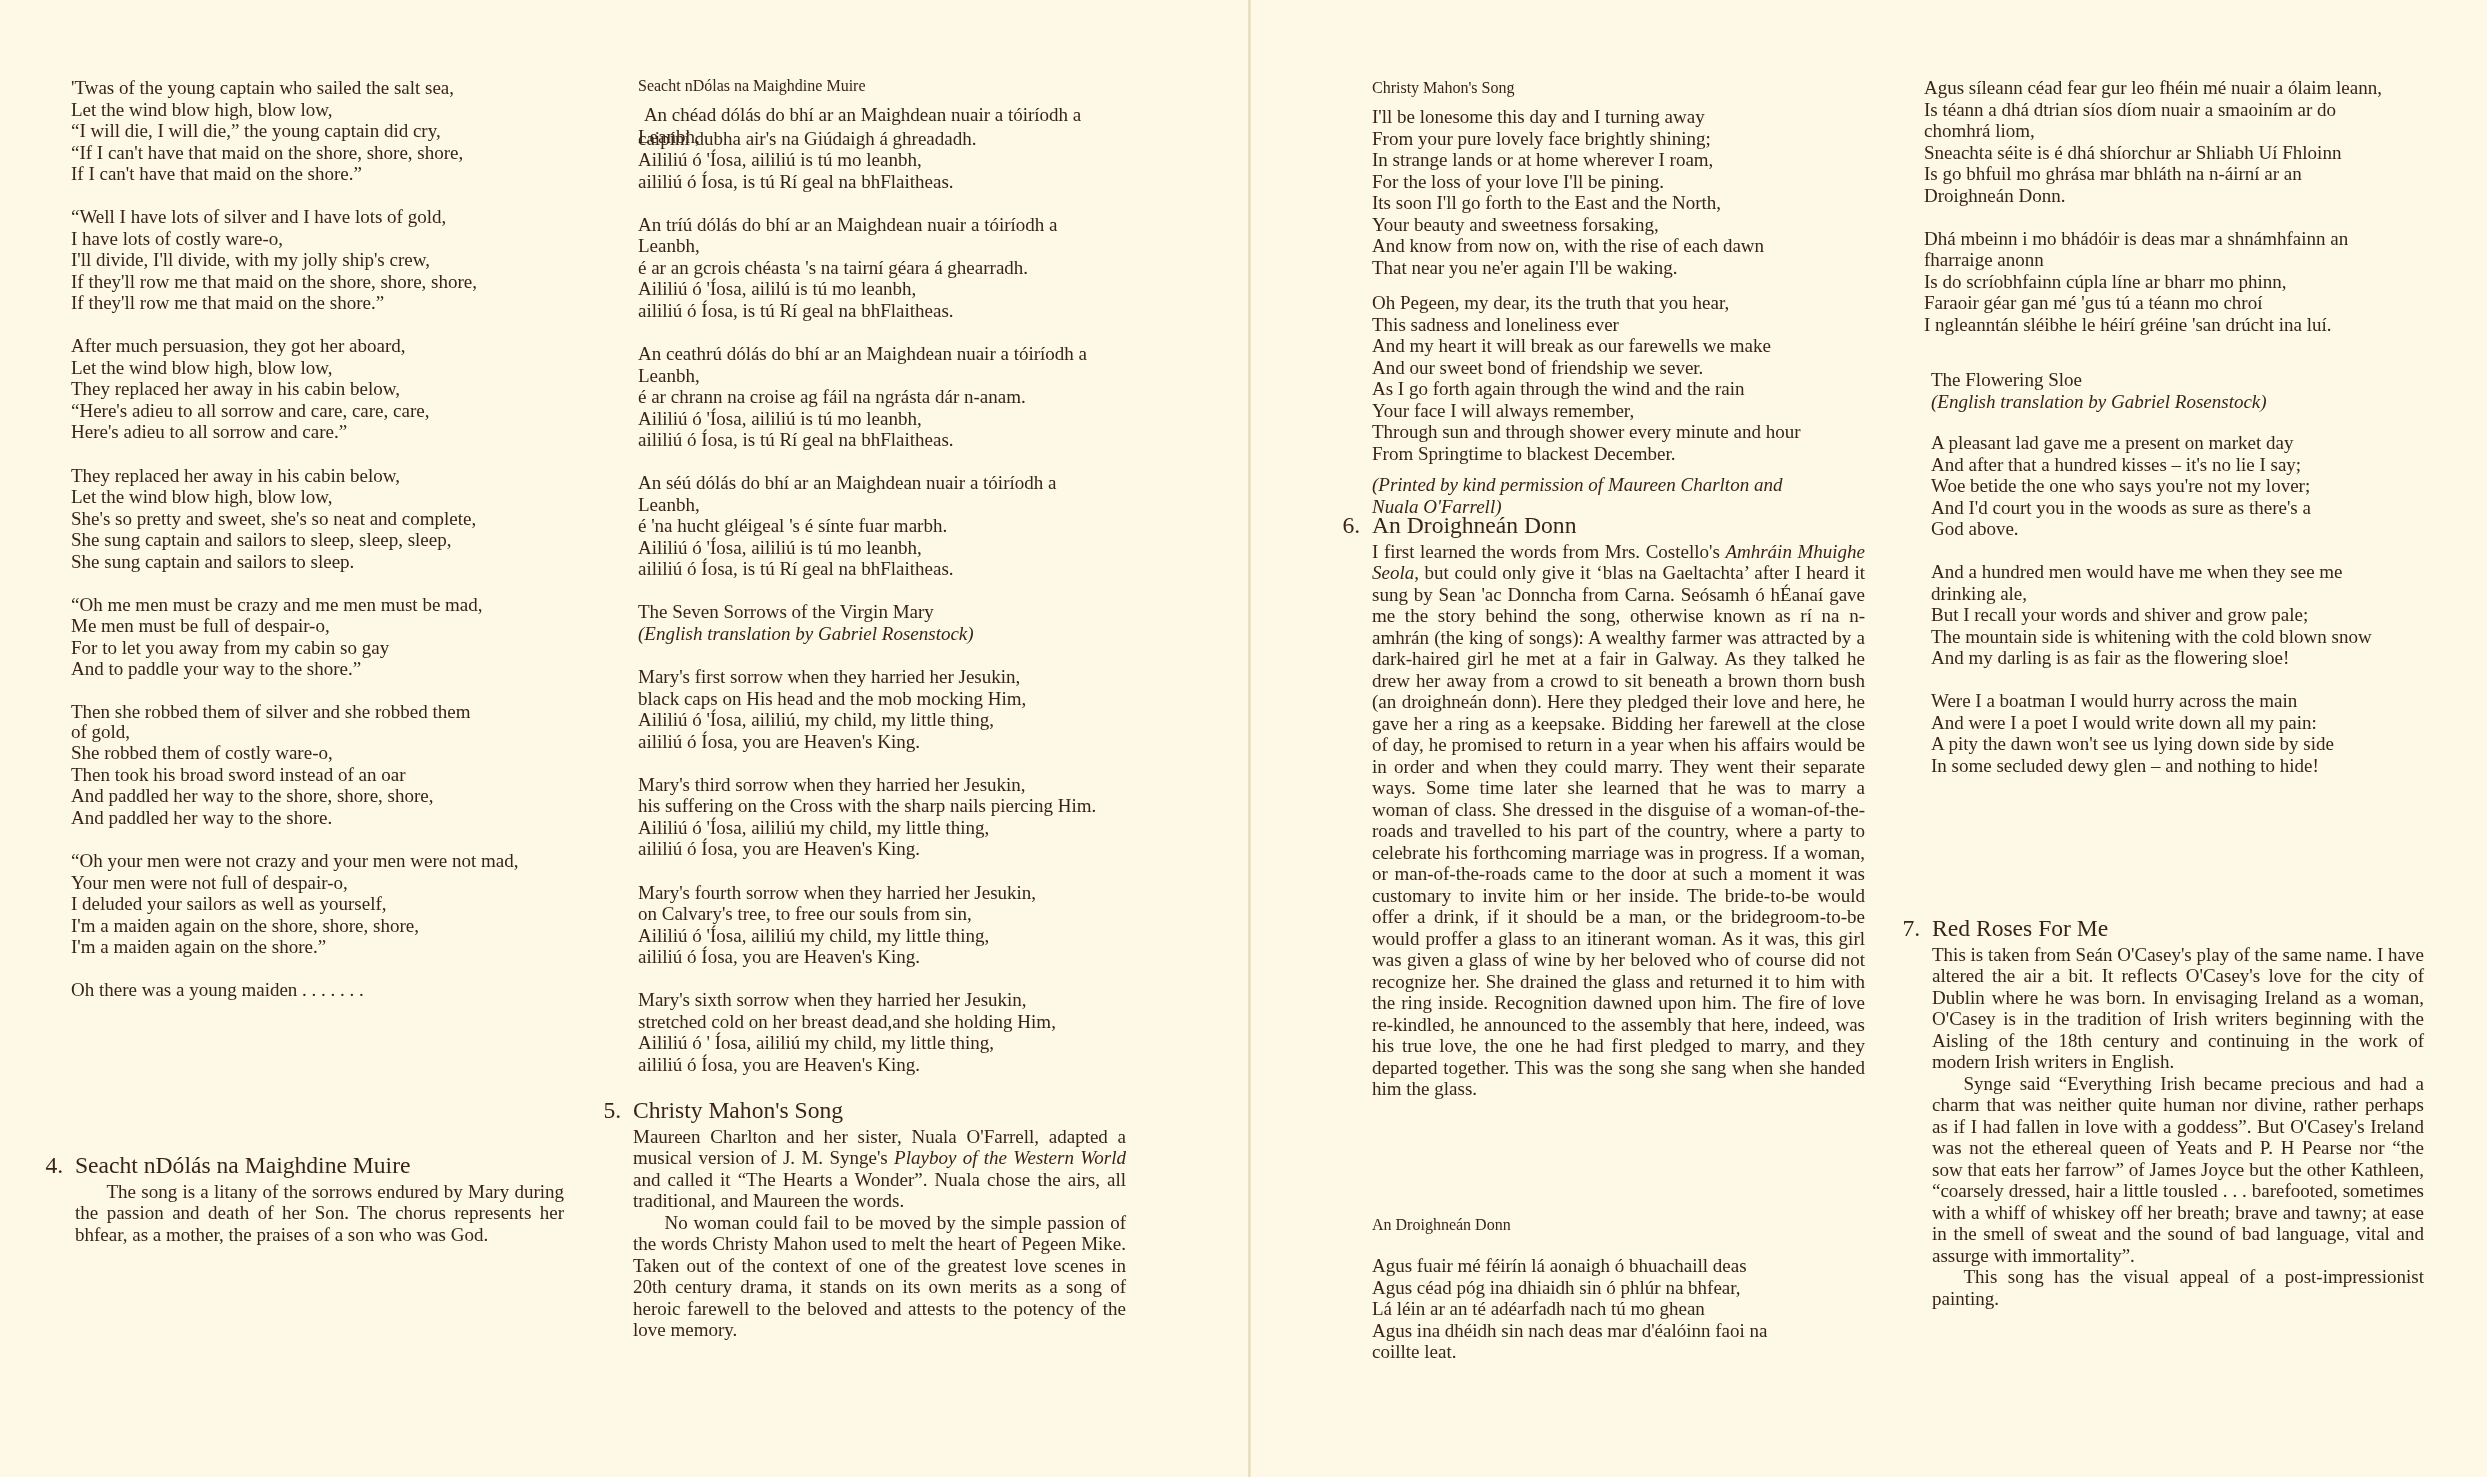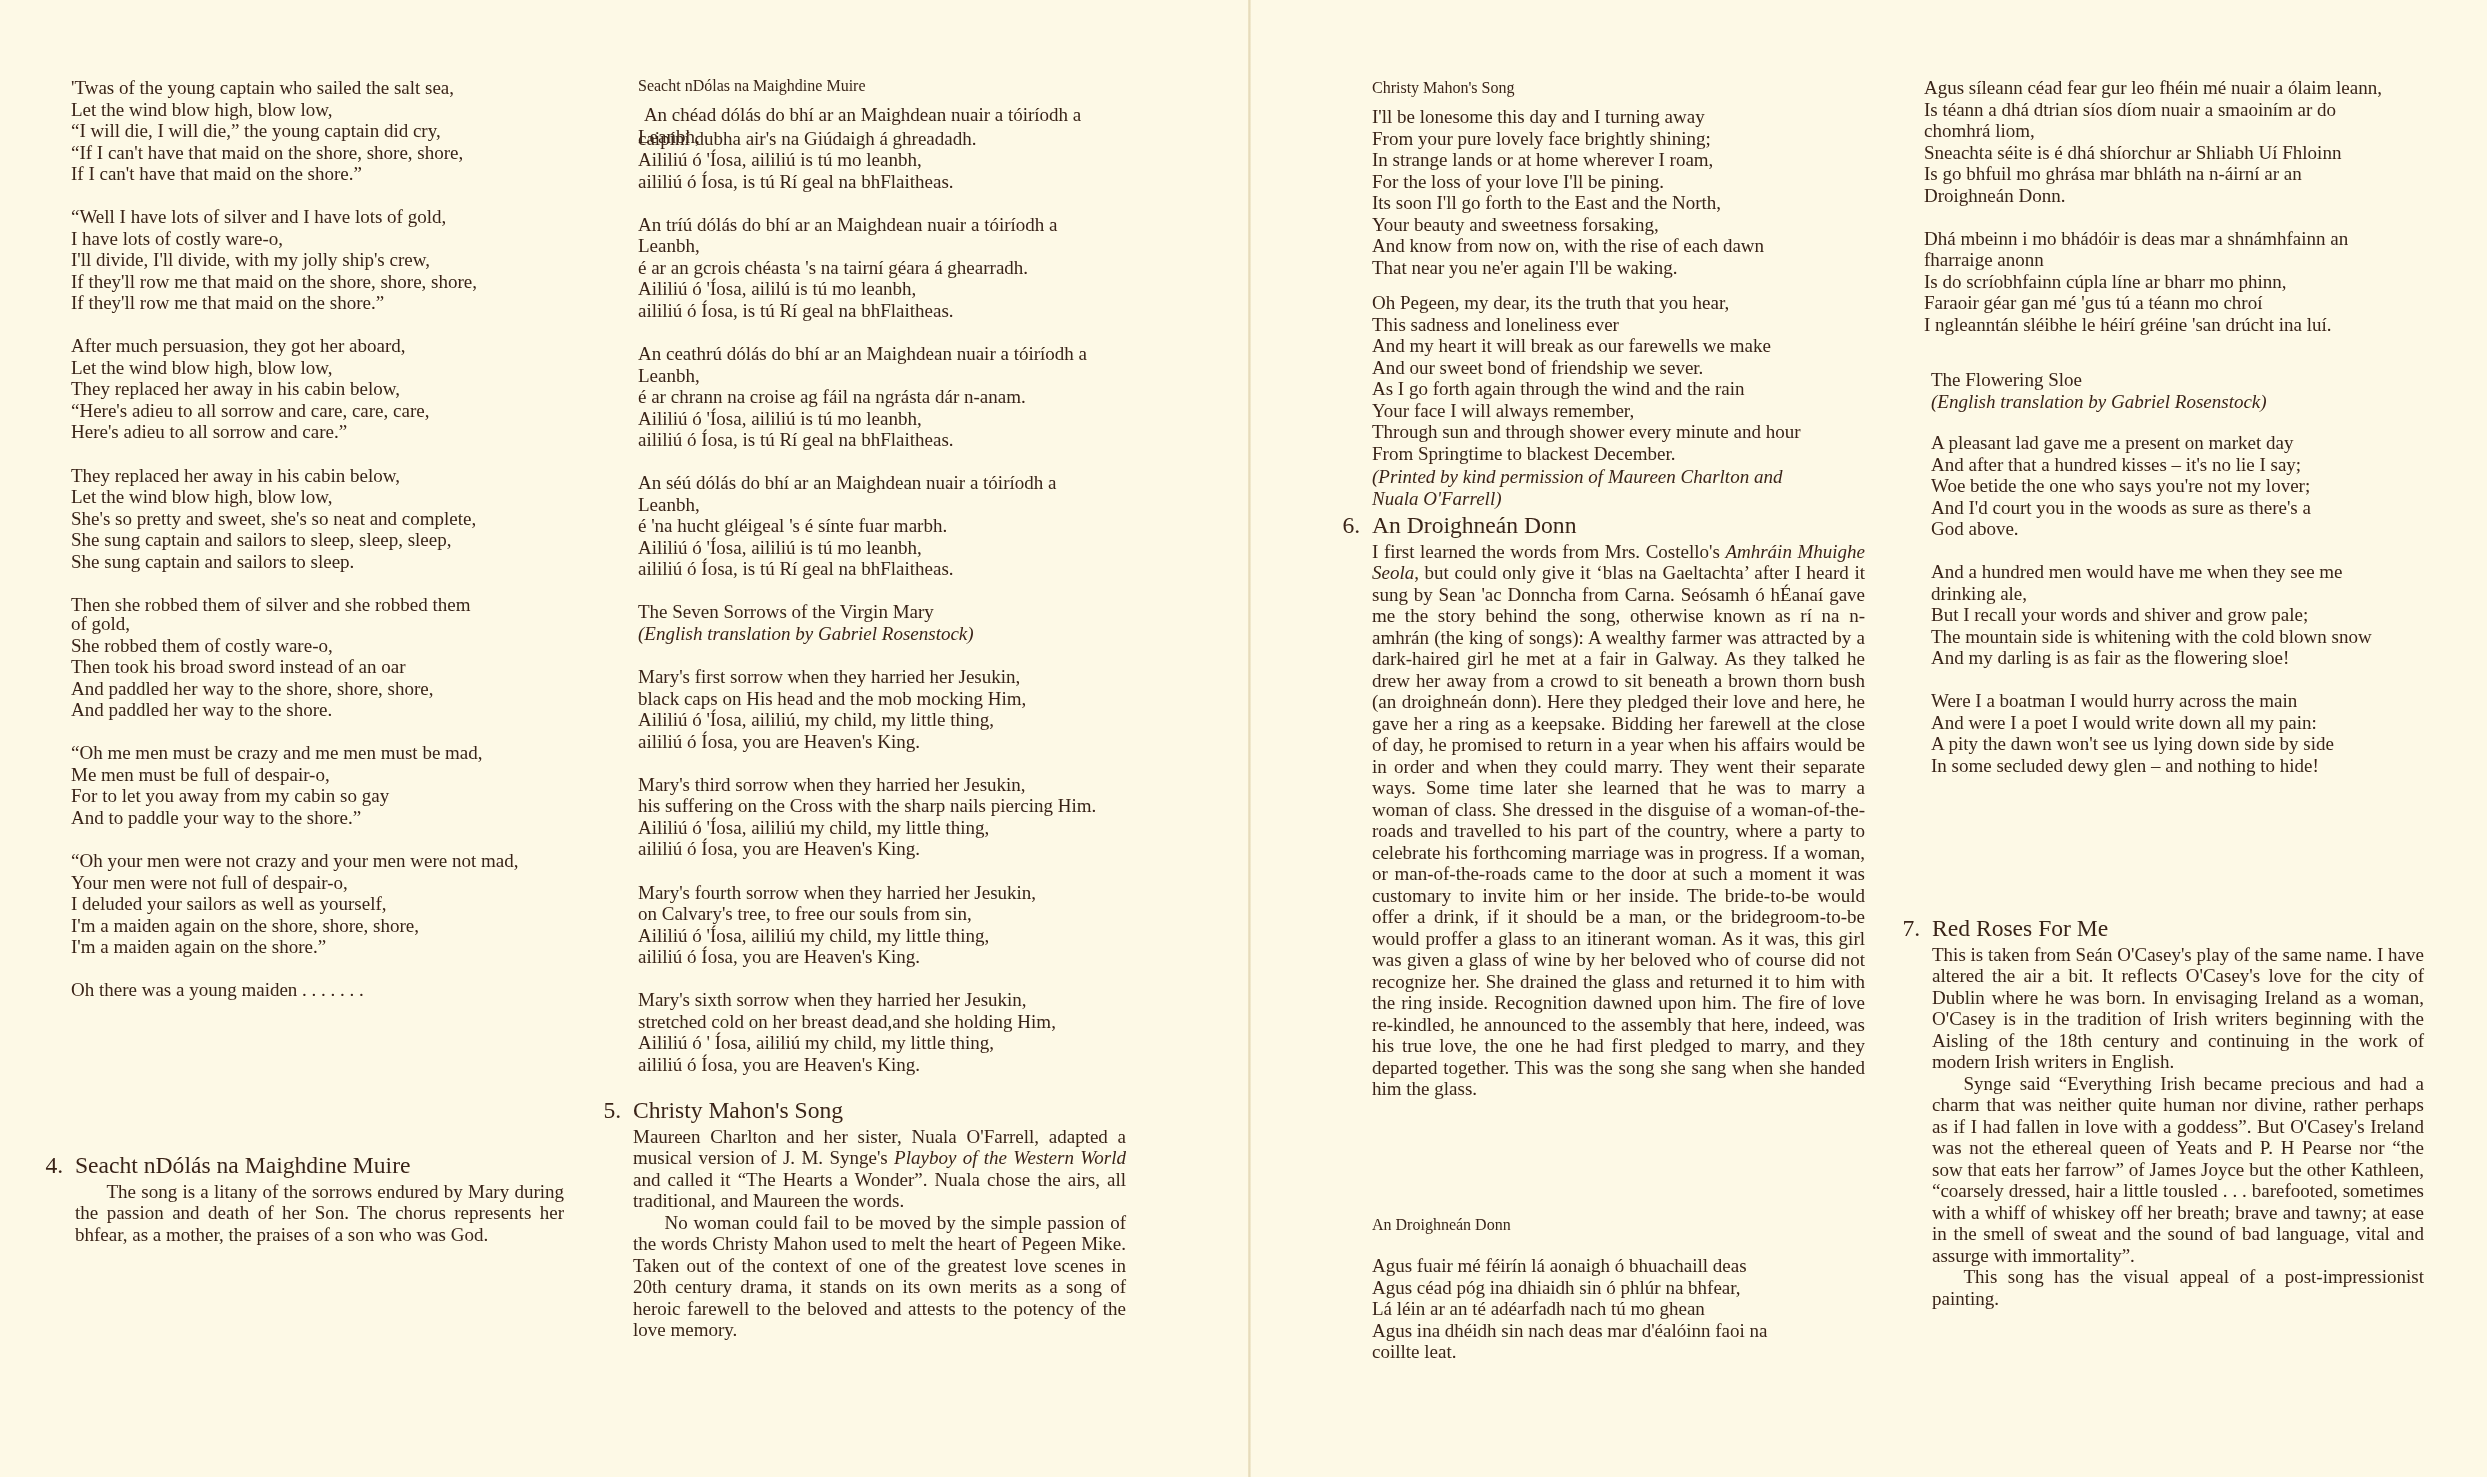--- a/index.html
+++ b/index.html
@@ -59,32 +59,32 @@
     <span class="line">Here's adieu to all sorrow and care.”</span>
   </div>
   <div class="stanza">
     <span class="line">They replaced her away in his cabin below,</span>
     <span class="line">Let the wind blow high, blow low,</span>
     <span class="line">She's so pretty and sweet, she's so neat and complete,</span>
     <span class="line">She sung captain and sailors to sleep, sleep, sleep,</span>
     <span class="line">She sung captain and sailors to sleep.</span>
   </div>
   <div class="stanza">
+    <span class="line">“Oh me men must be crazy and me men must be mad,</span>
+    <span class="line">Me men must be full of despair-o,</span>
+    <span class="line">For to let you away from my cabin so gay</span>
+    <span class="line">And to paddle your way to the shore.”</span>
+  </div>
+  <div class="stanza">
     <span class="line">Then she robbed them of silver and she robbed them</span>
     <span class="cont" style="margin-top:-2px;">of gold,</span>
     <span class="line">She robbed them of costly ware-o,</span>
     <span class="line">Then took his broad sword instead of an oar</span>
     <span class="line">And paddled her way to the shore, shore, shore,</span>
     <span class="line">And paddled her way to the shore.</span>
-  </div>
-  <div class="stanza">
-    <span class="line">“Oh me men must be crazy and me men must be mad,</span>
-    <span class="line">Me men must be full of despair-o,</span>
-    <span class="line">For to let you away from my cabin so gay</span>
-    <span class="line">And to paddle your way to the shore.”</span>
   </div>
   <div class="stanza">
     <span class="line">“Oh your men were not crazy and your men were not mad,</span>
     <span class="line">Your men were not full of despair-o,</span>
     <span class="line">I deluded your sailors as well as yourself,</span>
     <span class="line">I'm a maiden again on the shore, shore, shore,</span>
     <span class="line">I'm a maiden again on the shore.”</span>
   </div>
   <div class="stanza">
     <span class="line">Oh there was a young maiden . . . . . . .</span>
@@ -176,21 +176,21 @@
   <div class="stanza" style="margin-bottom:13.8px;">
     <span class="line">I'll be lonesome this day and I turning away</span>
     <span class="line">From your pure lovely face brightly shining;</span>
     <span class="line">In strange lands or at home wherever I roam,</span>
     <span class="line">For the loss of your love I'll be pining.</span>
     <span class="line">Its soon I'll go forth to the East and the North,</span>
     <span class="line">Your beauty and sweetness forsaking,</span>
     <span class="line">And know from now on, with the rise of each dawn</span>
     <span class="line">That near you ne'er again I'll be waking.</span>
   </div>
-  <div class="stanza" style="margin-bottom:2px;">
+  <div class="stanza" style="margin-bottom:10px;">
     <span class="line">Oh Pegeen, my dear, its the truth that you hear,</span>
     <span class="line">This sadness and loneliness ever</span>
     <span class="line">And my heart it will break as our farewells we make</span>
     <span class="line">And our sweet bond of friendship we sever.</span>
     <span class="line">As I go forth again through the wind and the rain</span>
     <span class="line">Your face I will always remember,</span>
     <span class="line">Through sun and through shower every minute and hour</span>
     <span class="line">From Springtime to blackest December.</span>
   </div>
   <div class="credit">

